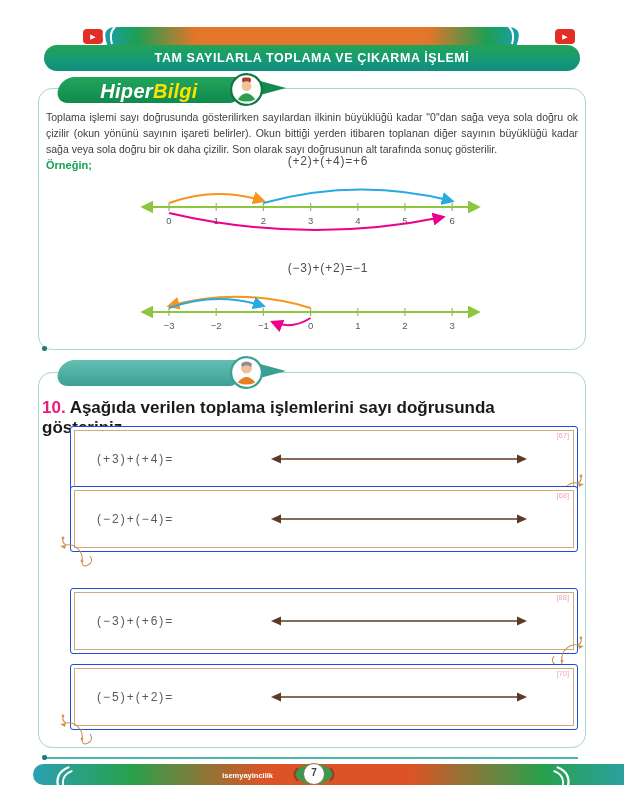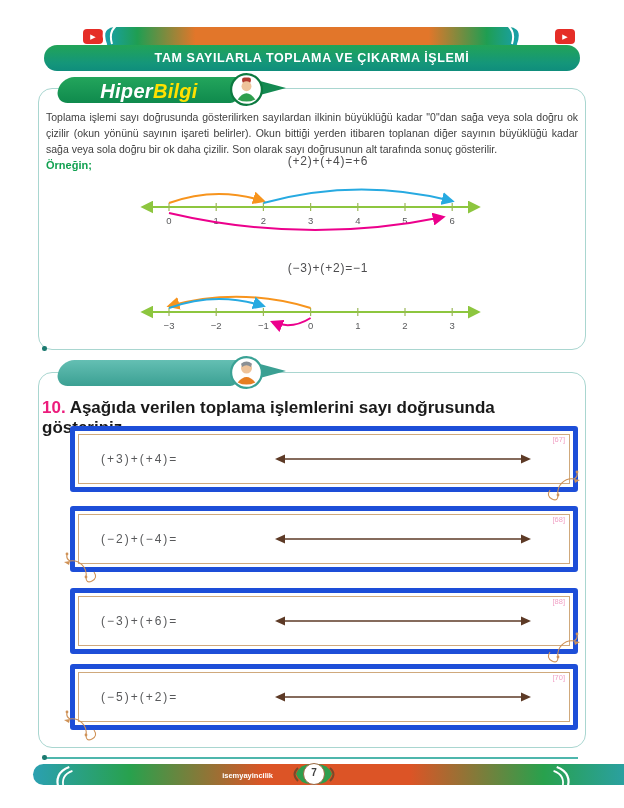--- a/index.html
+++ b/index.html
@@ -61,24 +61,24 @@
   .equation-center{ position:absolute; left:16px; width:624px; text-align:center;
     font-size:12px; color:#4d4d4f; letter-spacing:.8px; }
   .eq1{ top:154px; } .eq2{ top:261px; }
   .nl-svg{ position:absolute; left:134px; width:350px; height:80px; }
   .nl1{ top:171px; } .nl2{ top:276px; }
   
   .question{ position:absolute; left:42px; top:398px; width:540px; font-size:17px; font-weight:bold; color:#1a1a1a; }
   .q-num{ color:#ec1c7c; margin-right:4px; }
   .answer-box{
     position:absolute; left:70px; width:508px; height:66px; background:#fff;
-    border:5px solid #1d4ed8; border-radius:3px;
+    border:1px solid #1d4ed8; border-radius:3px;
     box-shadow: inset 0 0 0 3px #ffffff, inset 0 0 0 4px #d0a97c;
   }
-  .box1{ top:426px; } .box2{ top:506px;text-decoration:underline; } .box3{ top:588px; } .box4{ top:664px; }
+  .box1{ top:426px; } .box2{ top:486px;text-decoration:underline; } .box3{ top:588px; } .box4{ top:664px; }
   .box-eq{ position:absolute; left:26px; top:50%; transform:translateY(-50%);
     font-size:12px; color:#58595b; letter-spacing:2px; }
   .box-arrow{ position:absolute; left:198px; top:50%; margin-top:-6px; }
   .box-ref{ position:absolute; top:4px; right:8px; font-size:7.5px; color:#f1a2c6; }
   .ornament{ position:absolute; }
   .orn-right{ right:-9px; bottom:-15px; }
   .orn-left{ left:-13px; bottom:-17px; transform:scaleX(-1); }
   
   .footer-line{ position:absolute; left:46px; top:757px; width:532px; height:1.5px; background:#4db6ac; }
   .footer-bar{

